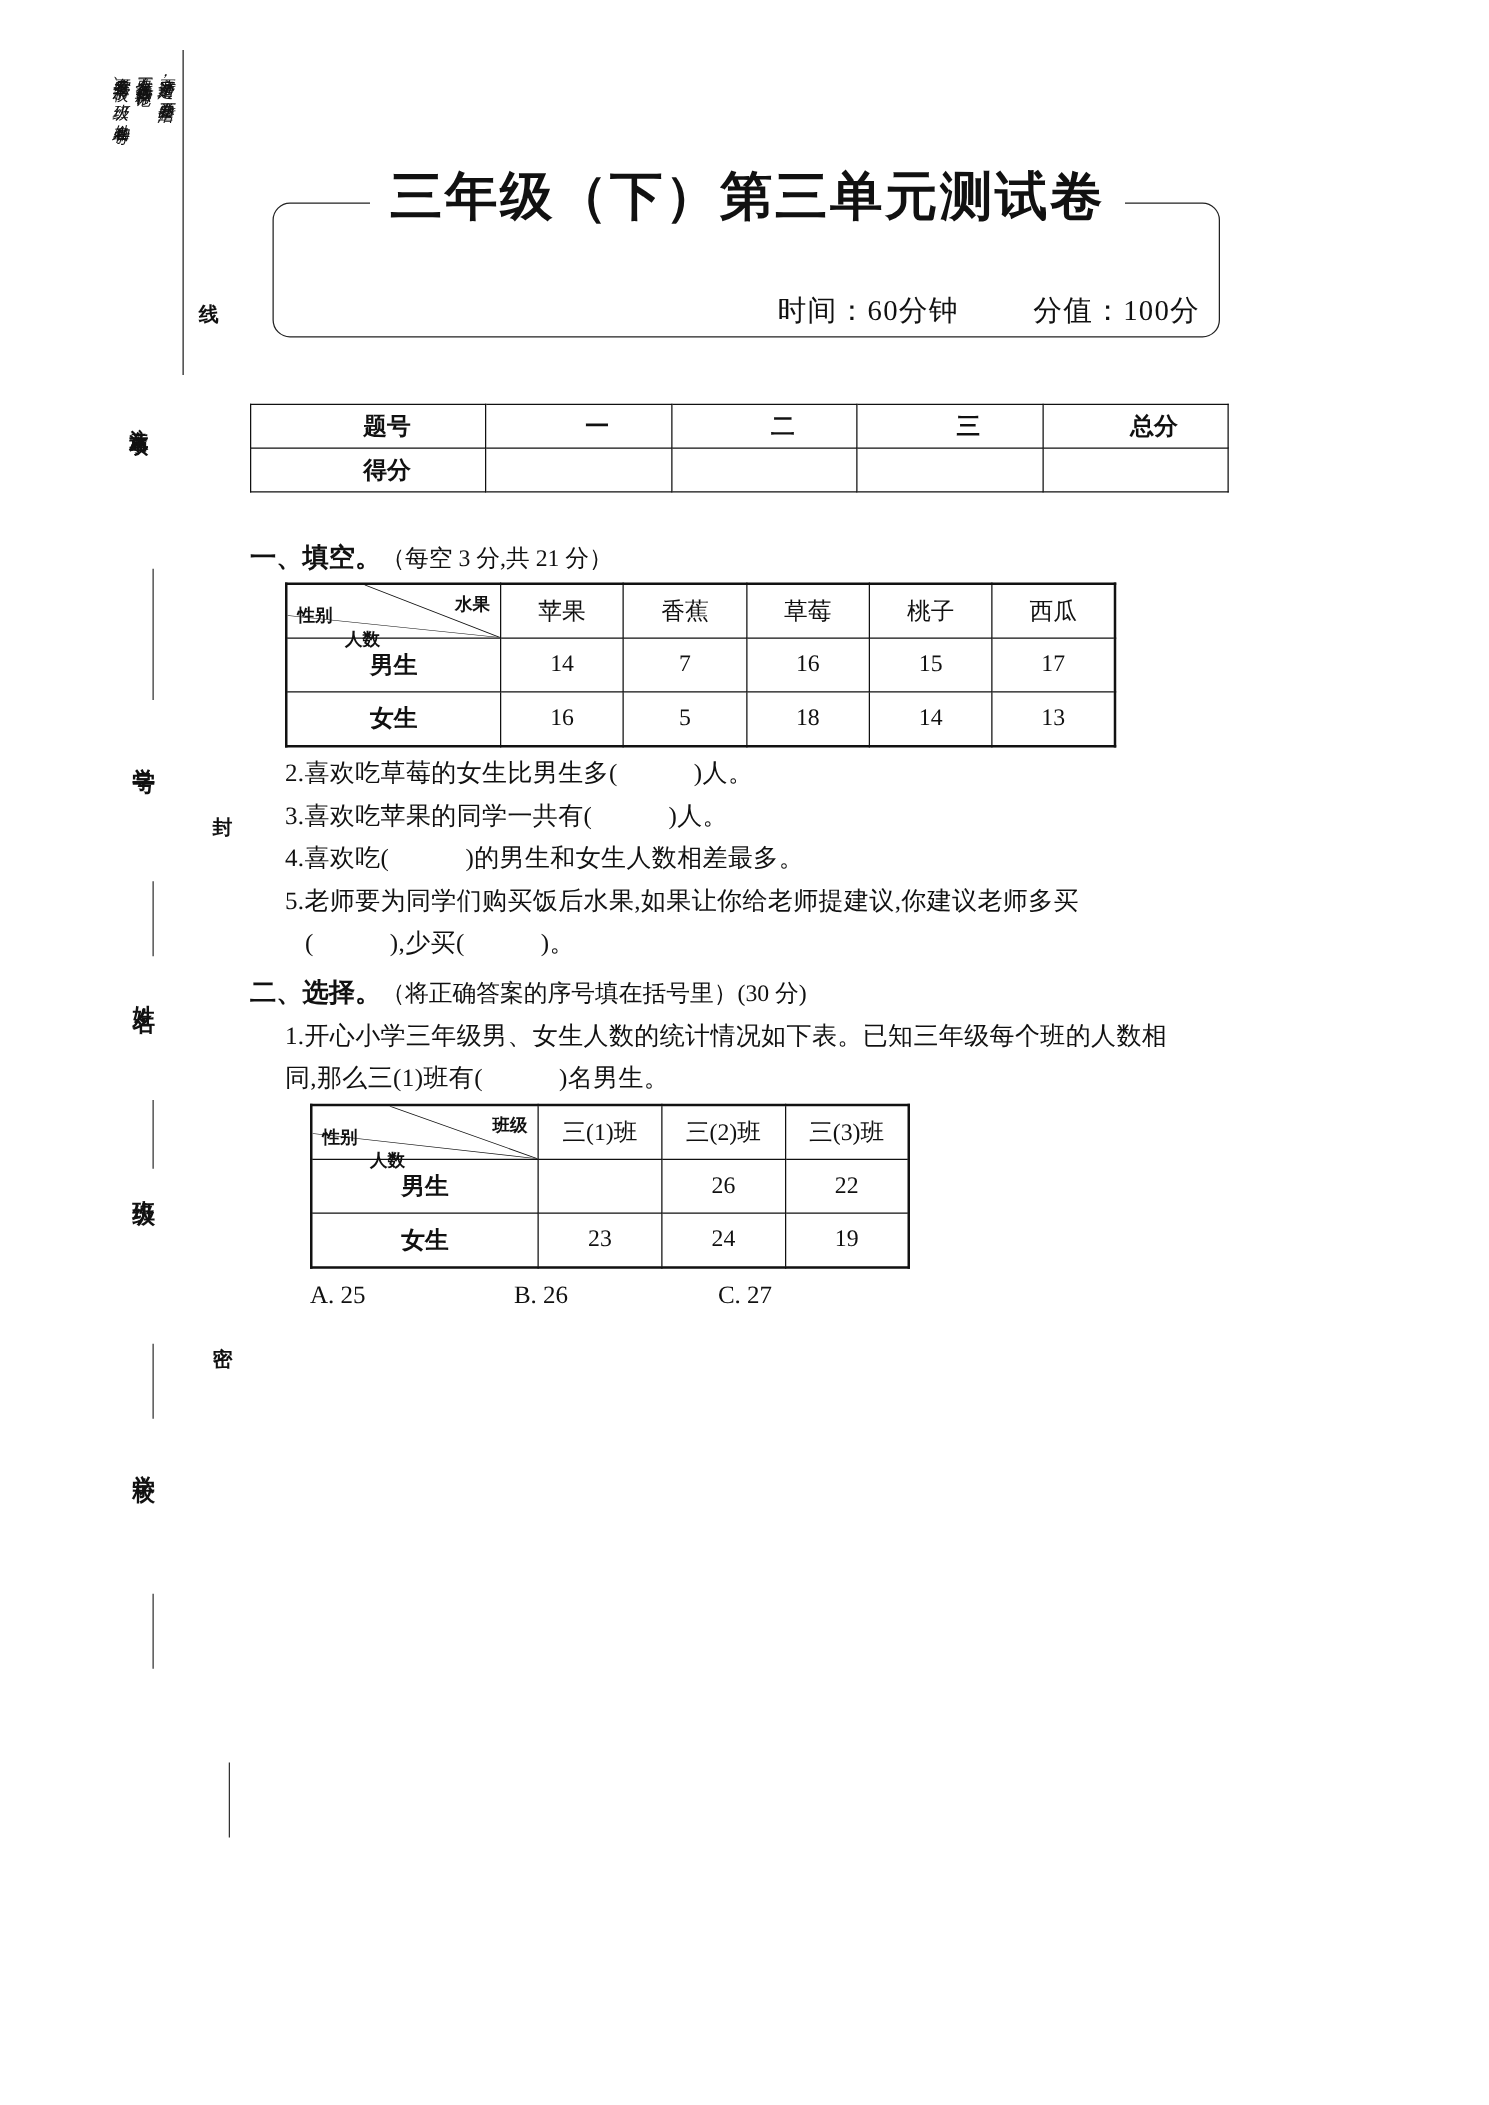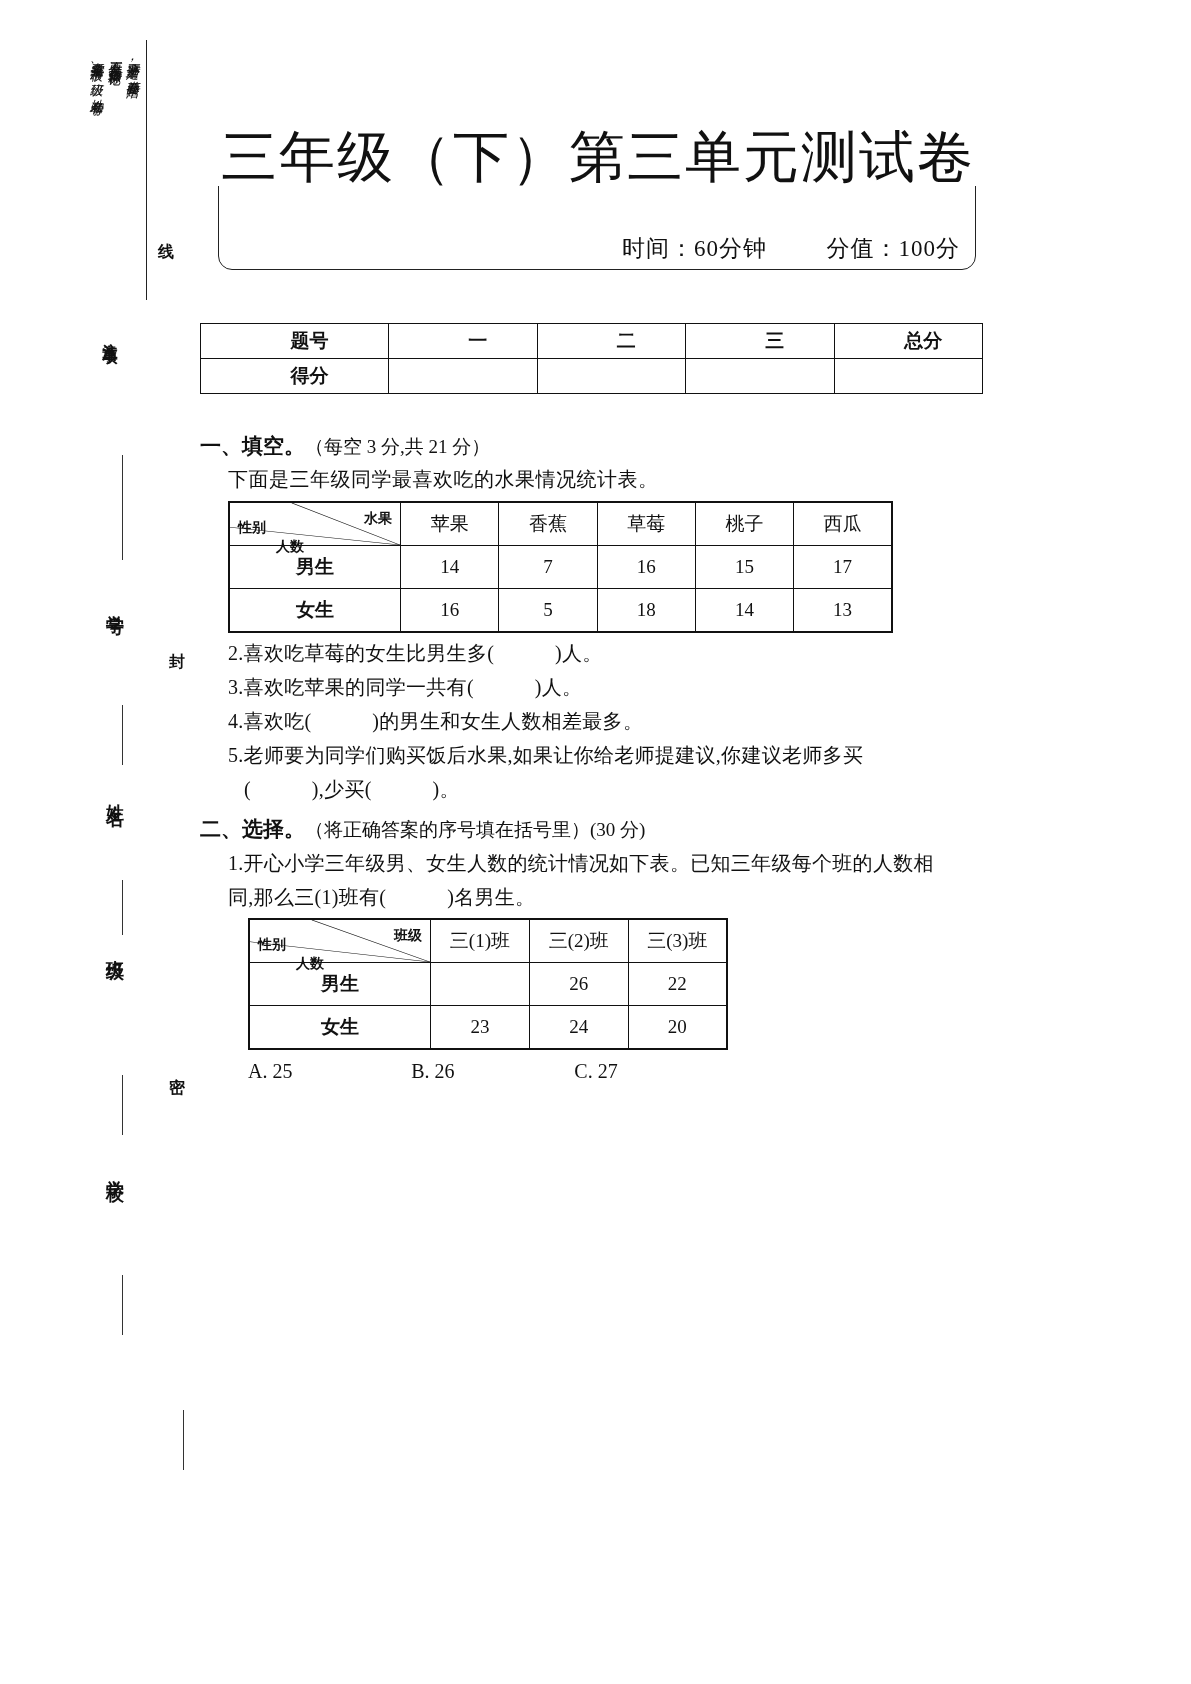--- a/index.html
+++ b/index.html
@@ -82,22 +82,22 @@
     box-sizing: border-box;
   }
   .title-text {
     position: absolute;
     left: 50%;
     top: -12px;
     transform: translateX(-50%);
     background: #ffffff;
     padding: 0 16px;
     font-family: "DejaVu Sans", sans-serif;
-    font-weight: normal;
-    font-size: 56px;
+    font-weight: bold;
+    font-size: 42px;
     letter-spacing: 2px;
     white-space: nowrap;
     line-height: 58px;
   }
   .meta-line {
     position: absolute;
     right: 18px;
     bottom: 6px;
     font-size: 23px;
     letter-spacing: 1px;
@@ -264,21 +264,20 @@
     </tr>
   </tbody>
     </table>
 
   <div class="content">
 
     <div class="sec-head">
       <span>一、填空。</span><span class="sub">（每空 3 分,共 21 分）</span>
     </div>
 
-    <div class="lead">下面是三年级同学最喜欢吃的水果情况统计表。</div>
 
     <table class="dtable dtable-outer" style="width:665px;">
       <tbody>
           <tr>
         <td class="corner" style="width:170px;">
           <svg viewBox="0 0 170 100" preserveAspectRatio="none">
             <line x1="0" y1="58" x2="170" y2="100" stroke="#111" stroke-width="1.2"></line>
             <line x1="62" y1="0" x2="170" y2="100" stroke="#111" stroke-width="1.2"></line>
           </svg>
           <span class="z z-tr">水果</span>
@@ -342,21 +341,21 @@
       <tr>
         <td class="rowhead">男生</td>
         <td></td>
         <td>26</td>
         <td>22</td>
       </tr>
       <tr>
         <td class="rowhead">女生</td>
         <td>23</td>
         <td>24</td>
-        <td>20</td>
+        <td>19</td>
       </tr>
     </tbody>
       </table>
 
     <div class="options" style="margin-left:48px;">
       <span class="opt">A. 25</span>
       <span class="opt">B. 26</span>
       <span class="opt">C. 27</span>
     </div>
 

